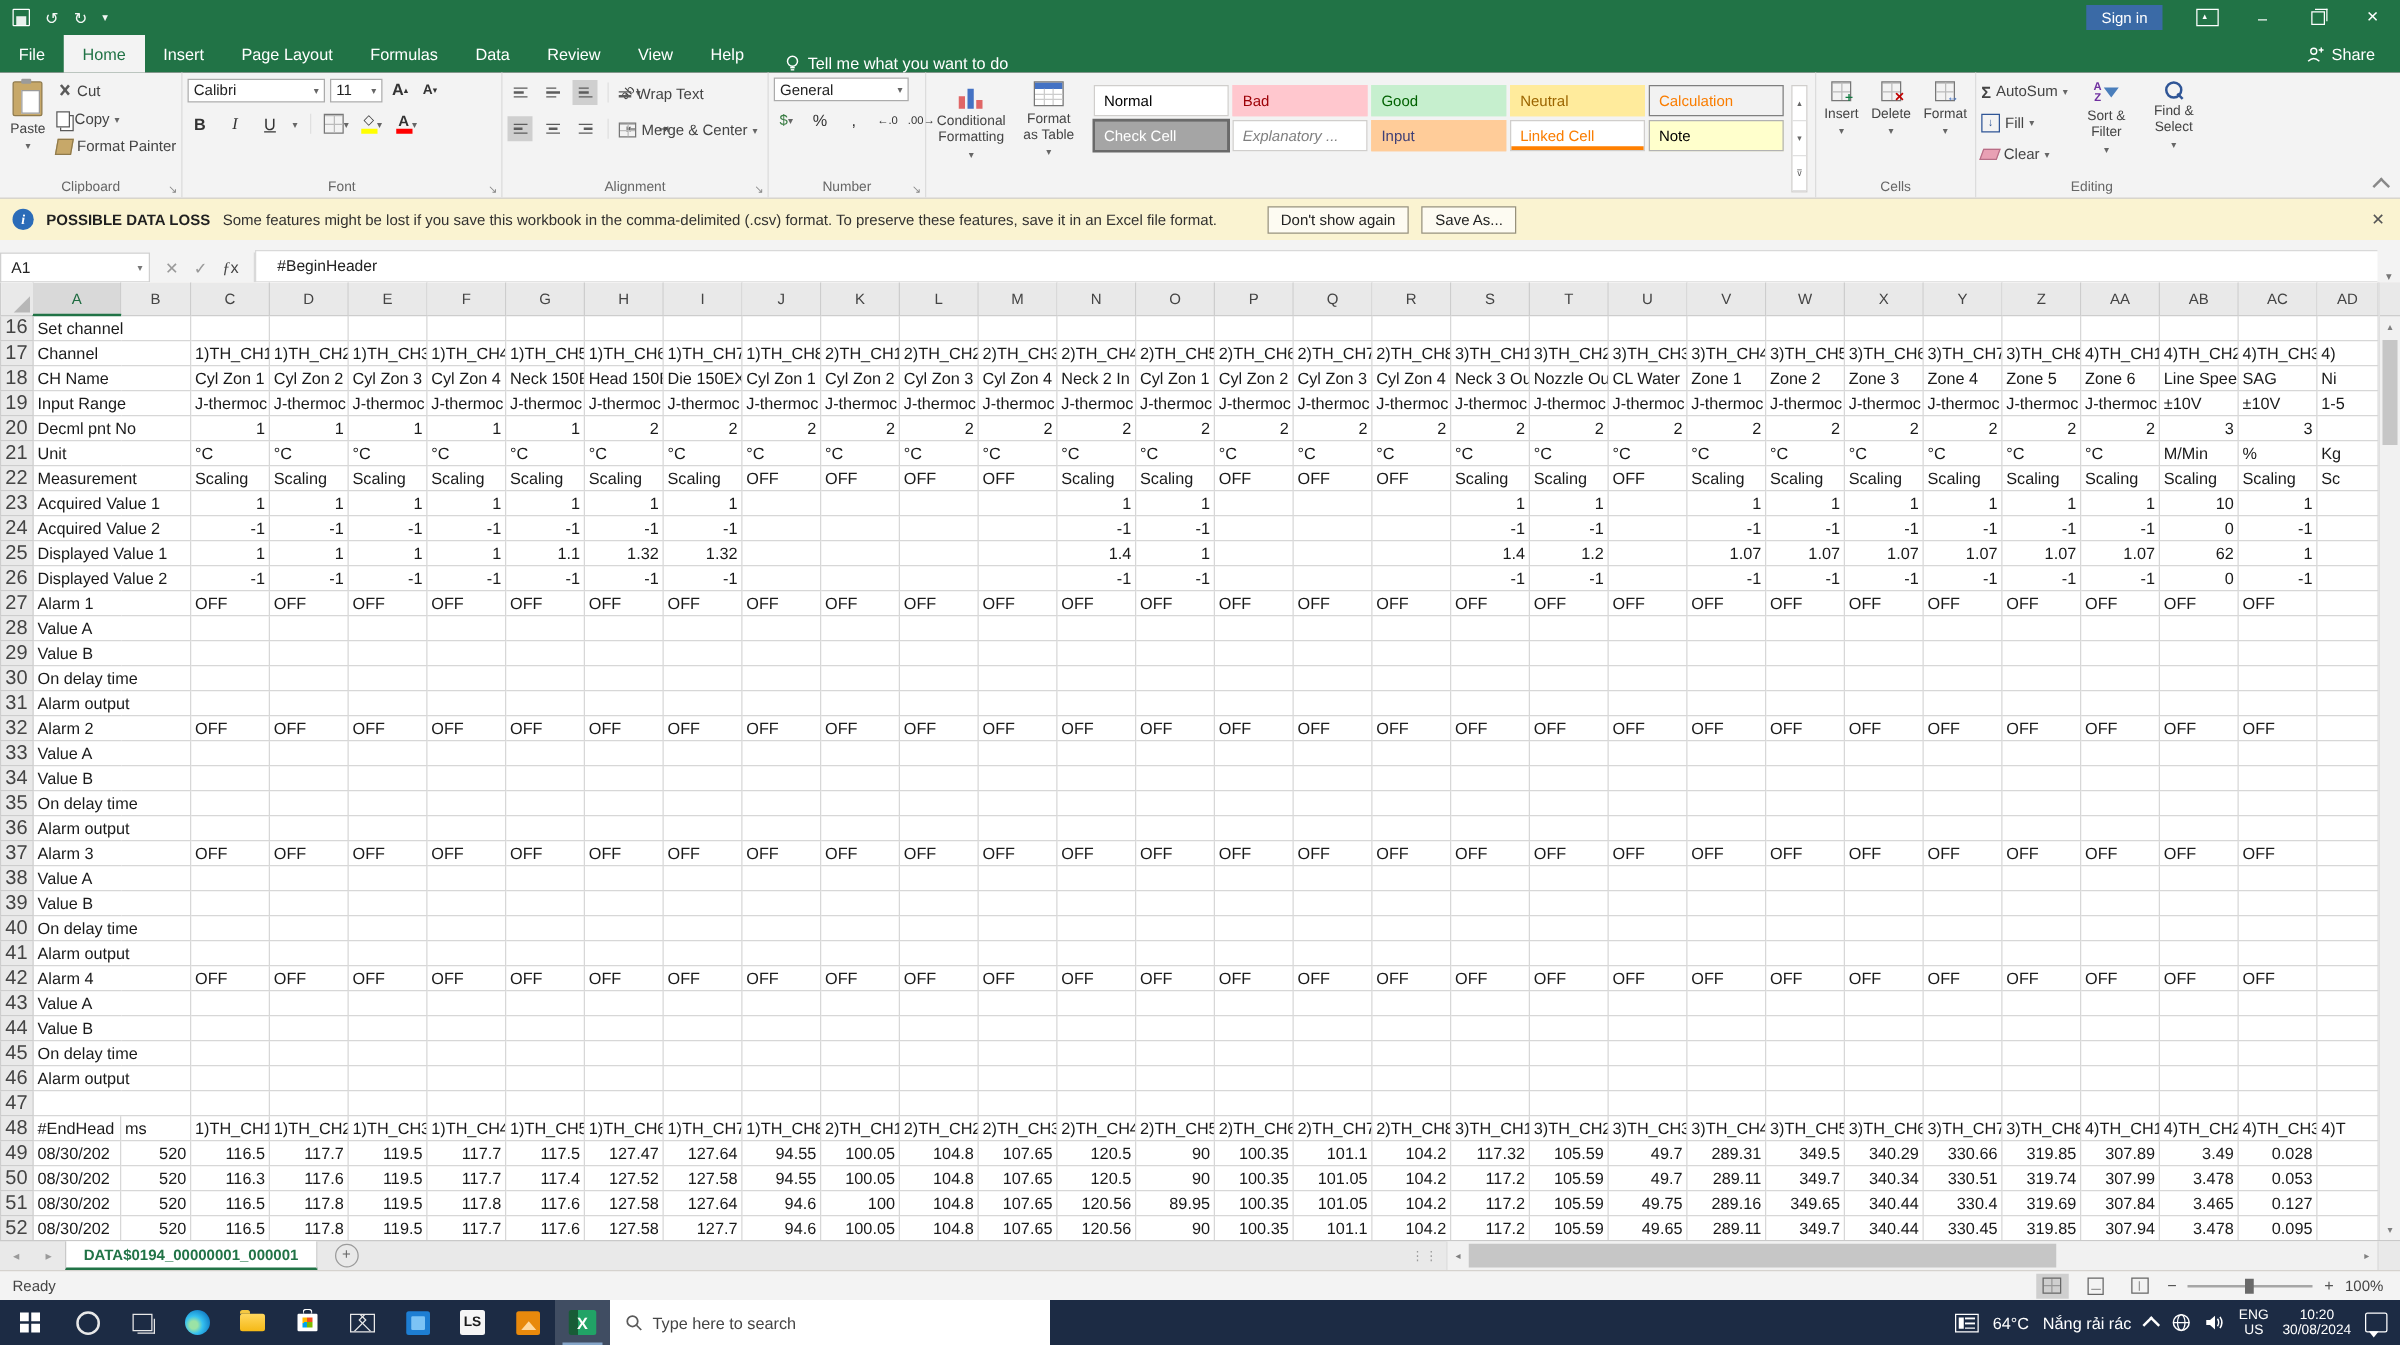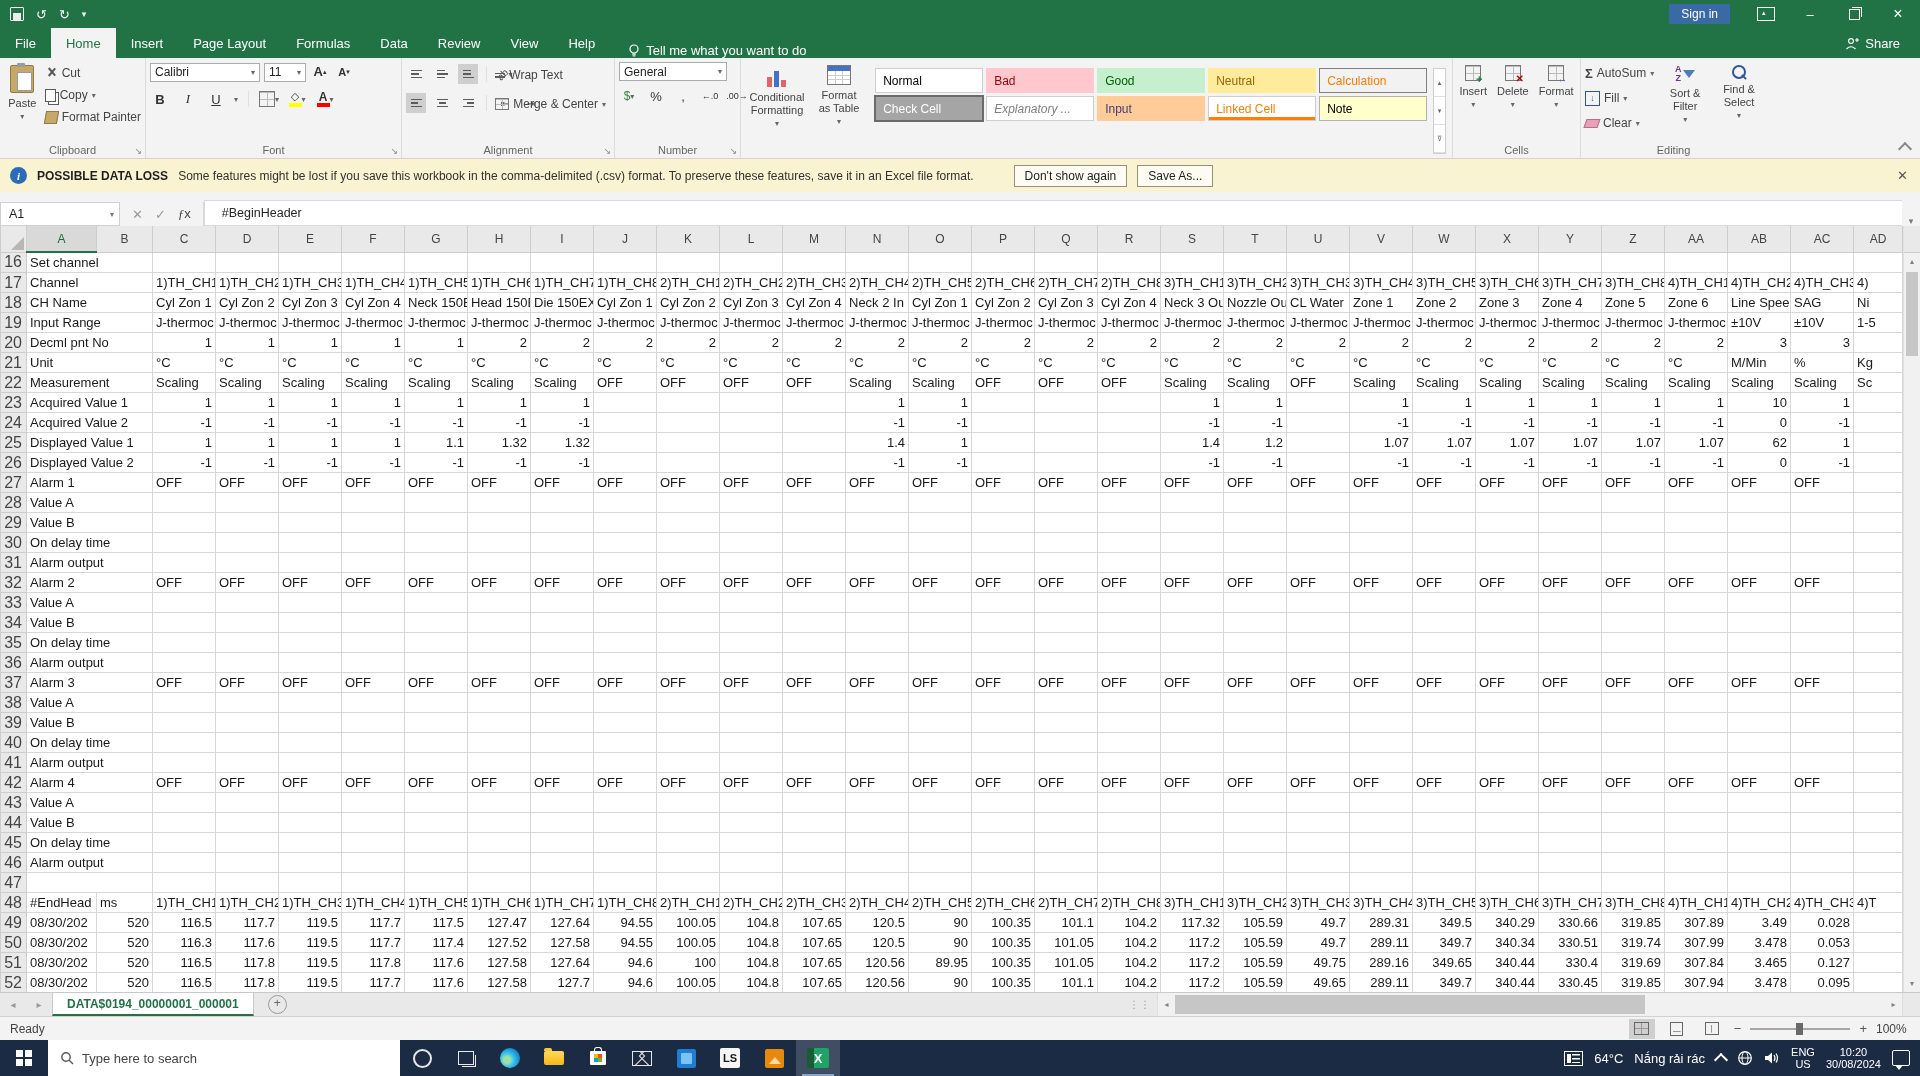--- a/index.html
+++ b/index.html
@@ -1858,59 +1858,59 @@
 
 <div class="band" id="taskbar" data-name="windows-taskbar">
   <div id="startbtn" data-name="start-button">
     <span class="winlogo" data-name="windows-logo-icon">
         <i></i>
         <i></i>
         <i></i>
         <i></i>
       </span>
   </div>
+  <div id="taskbar-icons" style="display:flex;align-items:stretch;">
+      <div class="tb-icon" data-name="cortana-icon">
+        <span class="shape"></span>
+      </div>
+      <div class="tb-icon" data-name="task-view-icon">
+        <span class="shape"></span>
+      </div>
+      <div class="tb-icon" data-name="edge-icon">
+        <span class="shape"></span>
+      </div>
+      <div class="tb-icon" data-name="file-explorer-icon">
+        <span class="shape"></span>
+      </div>
+      <div class="tb-icon" data-name="store-icon">
+        <span class="shape"></span>
+      </div>
+      <div class="tb-icon" data-name="mail-icon">
+        <span class="shape"></span>
+      </div>
+      <div class="tb-icon" data-name="photos-icon">
+        <span class="shape"></span>
+      </div>
+      <div class="tb-icon" data-name="ls-app-icon">
+        <span class="shape">LS</span>
+      </div>
+      <div class="tb-icon" data-name="pictures-app-icon">
+        <span class="shape"></span>
+      </div>
+      <div class="tb-icon active" data-name="excel-icon">
+        <span class="shape">X</span>
+      </div>
+    </div>
   <div id="searchbox" data-name="taskbar-search-input">
     <svg width="14" height="14" viewBox="0 0 14 14" data-name="search-icon">
       <circle cx="6" cy="6" r="4.2" fill="none" stroke="#5a5a5a" stroke-width="1.4"></circle>
       <line x1="9.2" y1="9.2" x2="13" y2="13" stroke="#5a5a5a" stroke-width="1.4"></line>
     </svg>
     <span>Type here to search</span>
   </div>
-  <div id="taskbar-icons" style="display:flex;align-items:stretch;">
-      <div class="tb-icon" data-name="cortana-icon">
-        <span class="shape"></span>
-      </div>
-      <div class="tb-icon" data-name="task-view-icon">
-        <span class="shape"></span>
-      </div>
-      <div class="tb-icon" data-name="edge-icon">
-        <span class="shape"></span>
-      </div>
-      <div class="tb-icon" data-name="file-explorer-icon">
-        <span class="shape"></span>
-      </div>
-      <div class="tb-icon" data-name="store-icon">
-        <span class="shape"></span>
-      </div>
-      <div class="tb-icon" data-name="mail-icon">
-        <span class="shape"></span>
-      </div>
-      <div class="tb-icon" data-name="photos-icon">
-        <span class="shape"></span>
-      </div>
-      <div class="tb-icon" data-name="ls-app-icon">
-        <span class="shape">LS</span>
-      </div>
-      <div class="tb-icon" data-name="pictures-app-icon">
-        <span class="shape"></span>
-      </div>
-      <div class="tb-icon active" data-name="excel-icon">
-        <span class="shape">X</span>
-      </div>
-    </div>
   <div class="tray">
     <span class="news-ico" data-name="weather-news-icon"></span>
     <span class="tray-txt" data-name="weather-temp">64°C</span>
     <span class="tray-txt" data-name="weather-description">Nắng rải rác</span>
     <span class="chev" data-name="hidden-icons-chevron"></span>
     <svg width="16" height="16" viewBox="0 0 16 16" data-name="network-globe-icon">
       <circle cx="8" cy="8" r="6.3" fill="none" stroke="#fff" stroke-width="1.2"></circle>
       <ellipse cx="8" cy="8" rx="3" ry="6.3" fill="none" stroke="#fff" stroke-width="1"></ellipse>
       <line x1="1.7" y1="8" x2="14.3" y2="8" stroke="#fff" stroke-width="1"></line>
     </svg>

